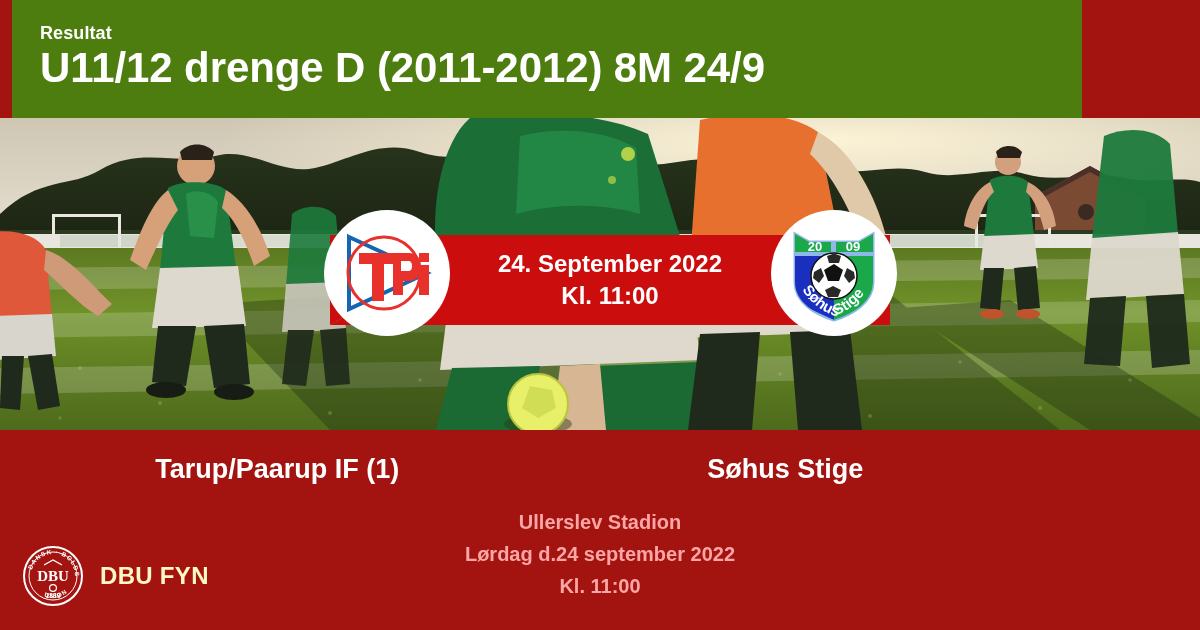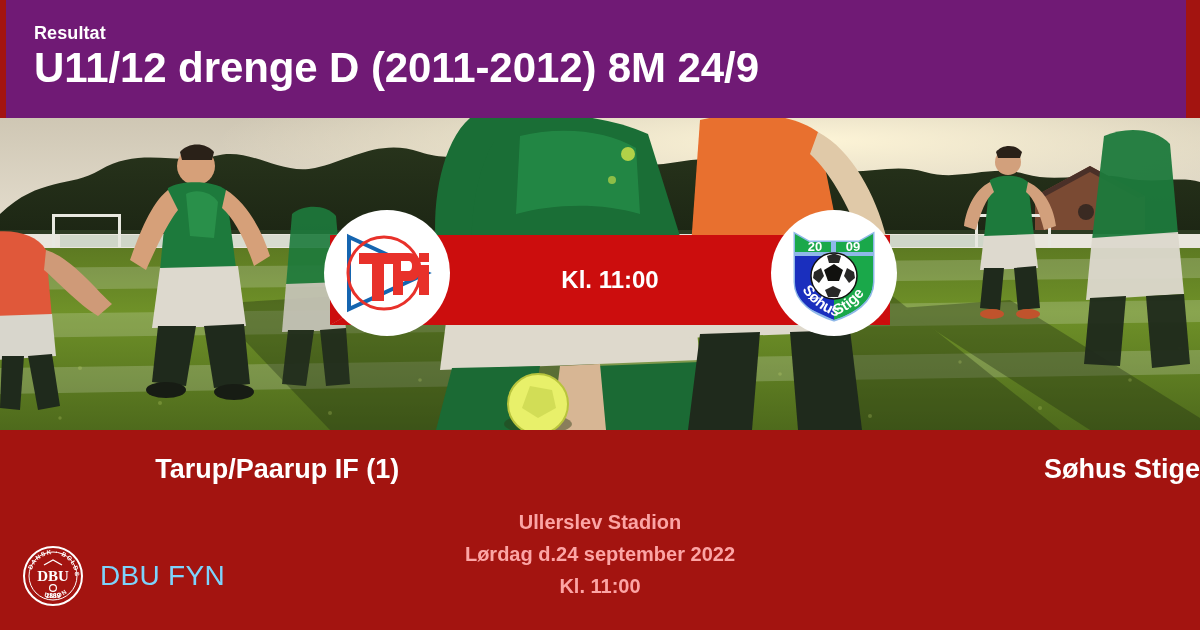--- a/index.html
+++ b/index.html
@@ -15,24 +15,24 @@
     position: relative;
     width: 1200px;
     height: 630px;
     overflow: hidden;
     background: #a31410;
   }
 
   
   .header {
     position: absolute;
-    left: 6px; top: 0;
-    width: 1180px;
+    left: 12px; top: 0;
+    width: 1070px;
     height: 118px;
-    background: #701a75;
+    background: #4d7c0f;
     box-sizing: border-box;
     padding: 22px 0 0 28px;
   }
   .header-kicker {
     color: #ffffff;
     font-size: 18px;
     font-weight: bold;
     letter-spacing: .1px;
     line-height: 22px;
   }
@@ -121,21 +121,21 @@
   }
   .team-name {
     color: #ffffff;
     font-size: 27px;
     font-weight: bold;
     text-align: center;
     line-height: 34px;
     white-space: nowrap;
   }
   .team-home { width: 600px; padding-right: 212px; box-sizing: border-box; text-align: right; margin-left: 20px;}
-  .team-away { width: 600px; padding-left: 96px; box-sizing: border-box; text-align: right;}
+  .team-away { width: 600px; padding-left: 96px; box-sizing: border-box; text-align: left;}
 
   .venue-block {
     position: absolute;
     left: 0; top: 76px;
     width: 1200px;
     text-align: center;
   }
   .venue-line {
     color: #fca5a5;
     font-size: 20px;
@@ -149,23 +149,23 @@
     position: absolute;
     left: 22px; top: 545px;
     display: flex;
     align-items: center;
     gap: 16px;
     z-index: 5;
   }
   .footer-logo { width: 62px; height: 62px; }
   .footer-logo svg { display: block; }
   .footer-label {
-    color: #7dd3fc;
-    font-size: 28px;
-    font-weight: normal;
+    color: #fef9c3;
+    font-size: 24px;
+    font-weight: bold;
     letter-spacing: .3px;
   }
 </style>
 </head>
 <body>
 
 <div id="poster">
 
   <div class="header">
     <div class="header-kicker">Resultat</div>
@@ -341,20 +341,21 @@
     <svg class="banner-shape" width="560" height="90" viewBox="0 0 560 90" preserveAspectRatio="none">
       <path d="M0,0 L560,0 L560,90 L0,90 C46,68 46,22 0,0 Z" fill="#cc0d0d"></path>
       <path d="M560,0 L560,90 C514,68 514,22 560,0 Z" fill="#cc0d0d"></path>
       <path d="M0,0 C46,22 46,68 0,90 Z" fill="none"></path>
     </svg>
     <svg class="banner-shape" width="560" height="90" viewBox="0 0 560 90" preserveAspectRatio="none" style="z-index:1">
       <path d="M0,0 C46,22 46,68 0,90 L0,0 Z" fill="#cc0d0d"></path>
       <path d="M560,0 C514,22 514,68 560,90 L560,0 Z" fill="#cc0d0d"></path>
     </svg>
     <div class="banner-text">
+      <div class="banner-line">24. September 2022</div>
       <div class="banner-line">Kl. 11:00</div>
     </div>
   </div>
 
   <div class="crest crest-home">
     <svg width="104" height="104" viewBox="0 0 104 104">
       <path d="M14,16 L92,52 L14,88 Z" fill="none" stroke="#1565b0" stroke-width="4"></path>
       <circle cx="49" cy="52" r="36" fill="none" stroke="#e8312a" stroke-width="3"></circle>
       <g fill="#e8312a">
         <rect x="24" y="32" width="38" height="11"></rect>

